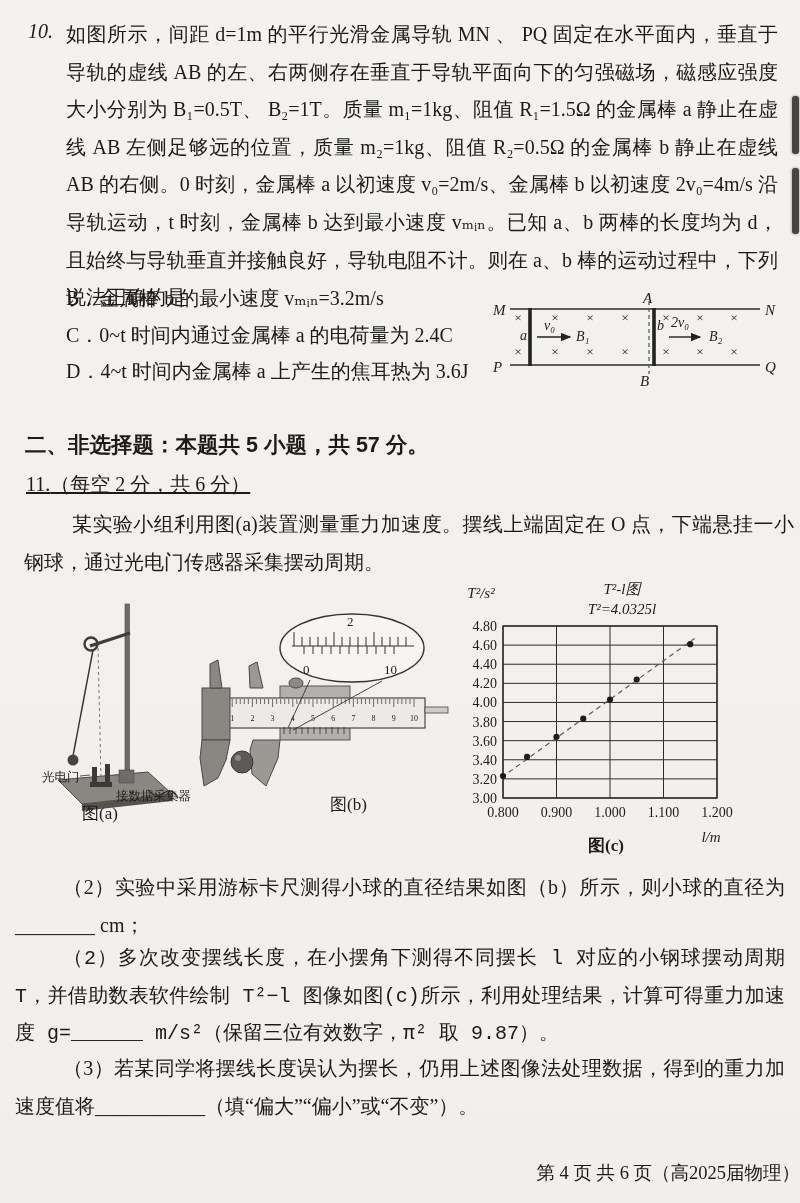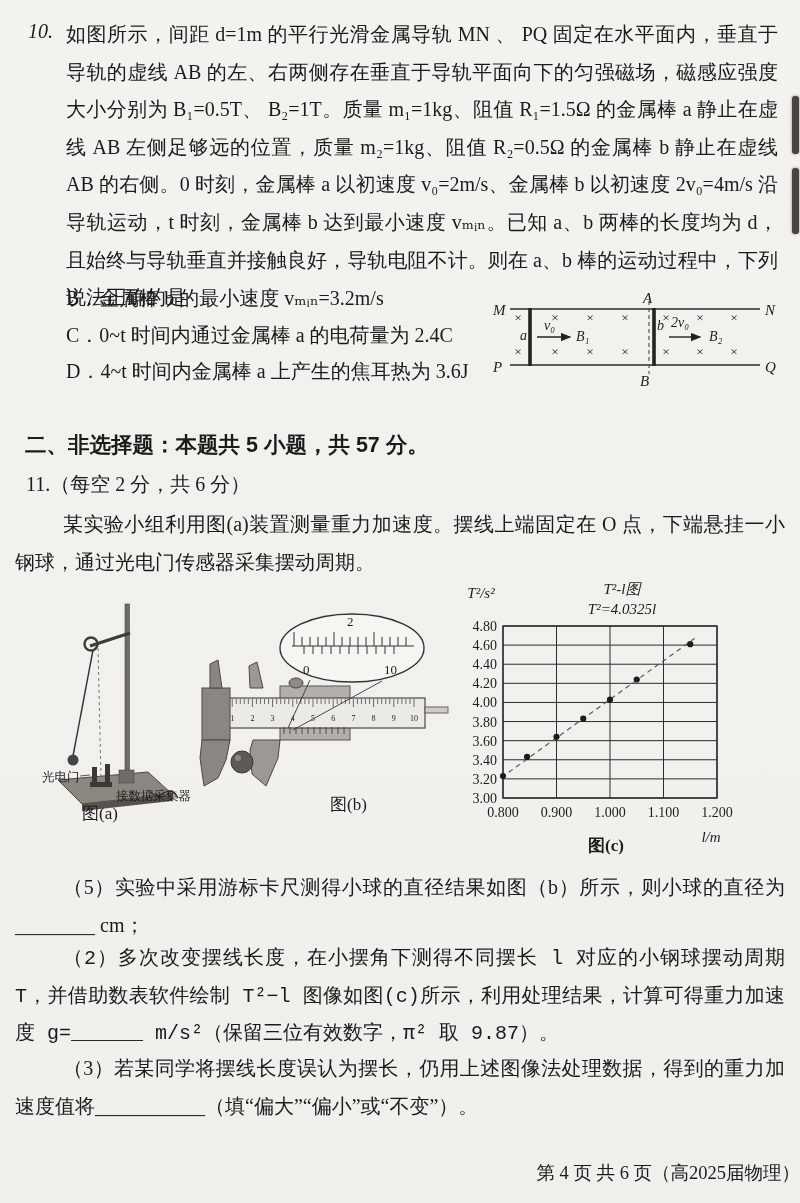--- a/index.html
+++ b/index.html
@@ -4,21 +4,21 @@
 <style>
   html,body{margin:0;padding:0;}
   body{width:800px;height:1203px;position:relative;overflow:hidden;
        background:linear-gradient(180deg,#f4f2ef 0%,#f1efeb 100%);
        font-family:"Liberation Serif","DejaVu Serif",serif;color:#1b1b1b;}
   .abs{position:absolute;}
   .body-text{font-size:20px;line-height:37.6px;text-align:justify;}
   .qnum{font-size:20px;font-style:italic;}
   .option{font-size:20px;height:36.5px;line-height:36.5px;white-space:nowrap;}
   .section-title{font-size:21.5px;font-weight:bold;font-family:"Liberation Sans","DejaVu Sans",sans-serif;}
-  .q11head{font-size:20px;}
+  .q11head{font-size:20px;text-decoration:underline;}
   .indent2{ text-indent:48px; }
   .footer{width:800px;text-align:right;font-size:18.5px;}
   svg text{fill:#1d1d1d;}
   .serif-it{font-family:"Liberation Serif","DejaVu Serif",serif;font-style:italic;}
   .ctick{font-size:14px;font-family:"Liberation Serif","DejaVu Serif",serif;}
   .ctitle{font-size:15px;font-style:italic;font-family:"Liberation Serif","DejaVu Serif",serif;}
   .figcap{font-size:17px;}
   .cnlabel{font-size:12.5px;font-style:normal;}
   .artifact{position:absolute;background:#474543;border-radius:3px;box-shadow:0 0 3px #47454399;}
 </style>
@@ -85,21 +85,21 @@
   <line x1="49" y1="45" x2="82" y2="45" stroke="#222" stroke-width="1.4" marker-end="url(#arr)"></line>
   <line x1="181" y1="45" x2="212" y2="45" stroke="#222" stroke-width="1.4" marker-end="url(#arr)"></line>
 </svg>
 
 <div class="abs section-title" style="left:25px;top:430px;">二、非选择题：本题共 5 小题，共 57 分。</div>
 
 <div class="abs q11head" style="left:26px;top:471px;">
   <span>11.</span><span>（每空 2 分，共 6 分）</span>
 </div>
 
-<div class="abs body-text indent2" style="left:15px;top:506px;width:770px;">某实验小组利用图(a)装置测量重力加速度。摆线上端固定在 O 点，下端悬挂一小钢球，通过光电门传感器采集摆动周期。</div>
+<div class="abs body-text indent2" style="left:24px;top:506px;width:770px;">某实验小组利用图(a)装置测量重力加速度。摆线上端固定在 O 点，下端悬挂一小钢球，通过光电门传感器采集摆动周期。</div>
 
 <svg class="abs" style="left:32px;top:584px;" width="165" height="240" viewBox="0 0 165 240">
   <polygon points="26,196 116,188 140,210 50,220" fill="#8a8781" stroke="#4a4846" stroke-width="1"></polygon>
   <polygon points="50,220 140,210 140,217 50,227" fill="#56534e"></polygon>
   <rect x="93" y="20" width="4.5" height="178" fill="#6e6c68" stroke="#4a4846" stroke-width="0.6"></rect>
   <rect x="87" y="186" width="15" height="13" fill="#6e6c68" stroke="#4a4846" stroke-width="0.6"></rect>
   <line x1="58" y1="62" x2="98" y2="49" stroke="#3f3d3a" stroke-width="3.4"></line>
   <circle cx="59" cy="60" r="6.5" fill="none" stroke="#3f3d3a" stroke-width="2.4"></circle>
   <line x1="66" y1="64" x2="69" y2="194" stroke="#777" stroke-width="1" stroke-dasharray="3 3"></line>
   <line x1="61" y1="66" x2="41" y2="172" stroke="#333" stroke-width="1.4"></line>
@@ -300,20 +300,20 @@
     <circle cx="135.24999999999994" cy="138.68888888888887" r="3.1" fill="#1c1c1c"></circle>
     <circle cx="162" cy="119.57777777777774" r="3.1" fill="#1c1c1c"></circle>
     <circle cx="188.75000000000003" cy="99.51111111111109" r="3.1" fill="#1c1c1c"></circle>
     <circle cx="242.24999999999997" cy="64.15555555555551" r="3.1" fill="#1c1c1c"></circle>
     <text x="174" y="14" text-anchor="middle" class="ctitle">T²-l图</text>
     <text x="174" y="34" text-anchor="middle" class="ctitle">T²=4.0325l</text>
     <text x="33" y="18" text-anchor="middle" class="ctitle">T²/s²</text>
     <text x="263" y="262" text-anchor="middle" class="ctitle">l/m</text>
   </svg>
 
-<div class="abs body-text indent2" style="left:15px;top:869px;width:770px;">（5）实验中采用游标卡尺测得小球的直径结果如图（b）所示，则小球的直径为________ cm；</div>
+<div class="abs body-text indent2" style="left:15px;top:869px;width:770px;">（2）实验中采用游标卡尺测得小球的直径结果如图（b）所示，则小球的直径为________ cm；</div>
 <div class="abs body-text indent2" style="left:15px;top:940px;width:770px;font-family:Liberation Mono, monospace;">（2）多次改变摆线长度，在小摆角下测得不同摆长 l 对应的小钢球摆动周期 T，并借助数表软件绘制 T²−l 图像如图(c)所示，利用处理结果，计算可得重力加速度 g=______ m/s²（保留三位有效数字，π² 取 9.87）。</div>
 <div class="abs body-text indent2" style="left:15px;top:1050px;width:770px;">（3）若某同学将摆线长度误认为摆长，仍用上述图像法处理数据，得到的重力加速度值将___________（填“偏大”“偏小”或“不变”）。</div>
 
 <div class="abs footer" style="left:0;top:1160px;">第 4 页 共 6 页（高2025届物理）</div>
 
 <div class="artifact" style="right:1px;top:96px;width:7px;height:58px;"></div>
 <div class="artifact" style="right:1px;top:168px;width:7px;height:66px;"></div>
 
 </body></html>

